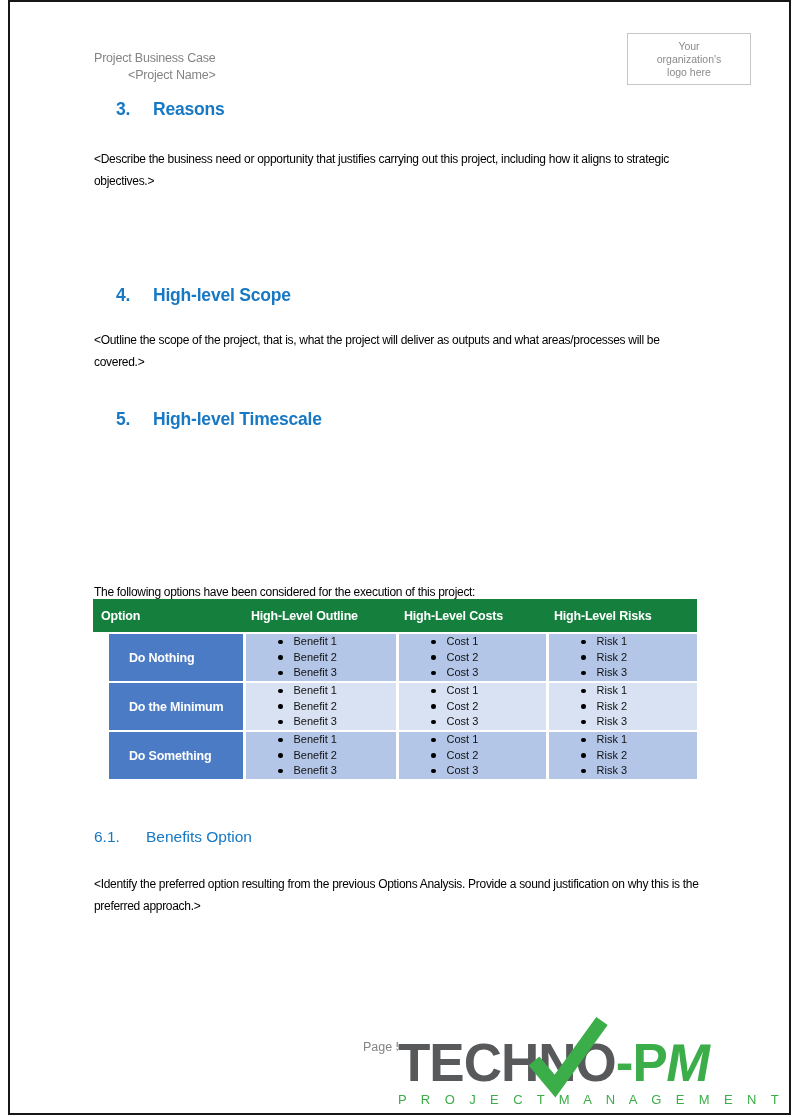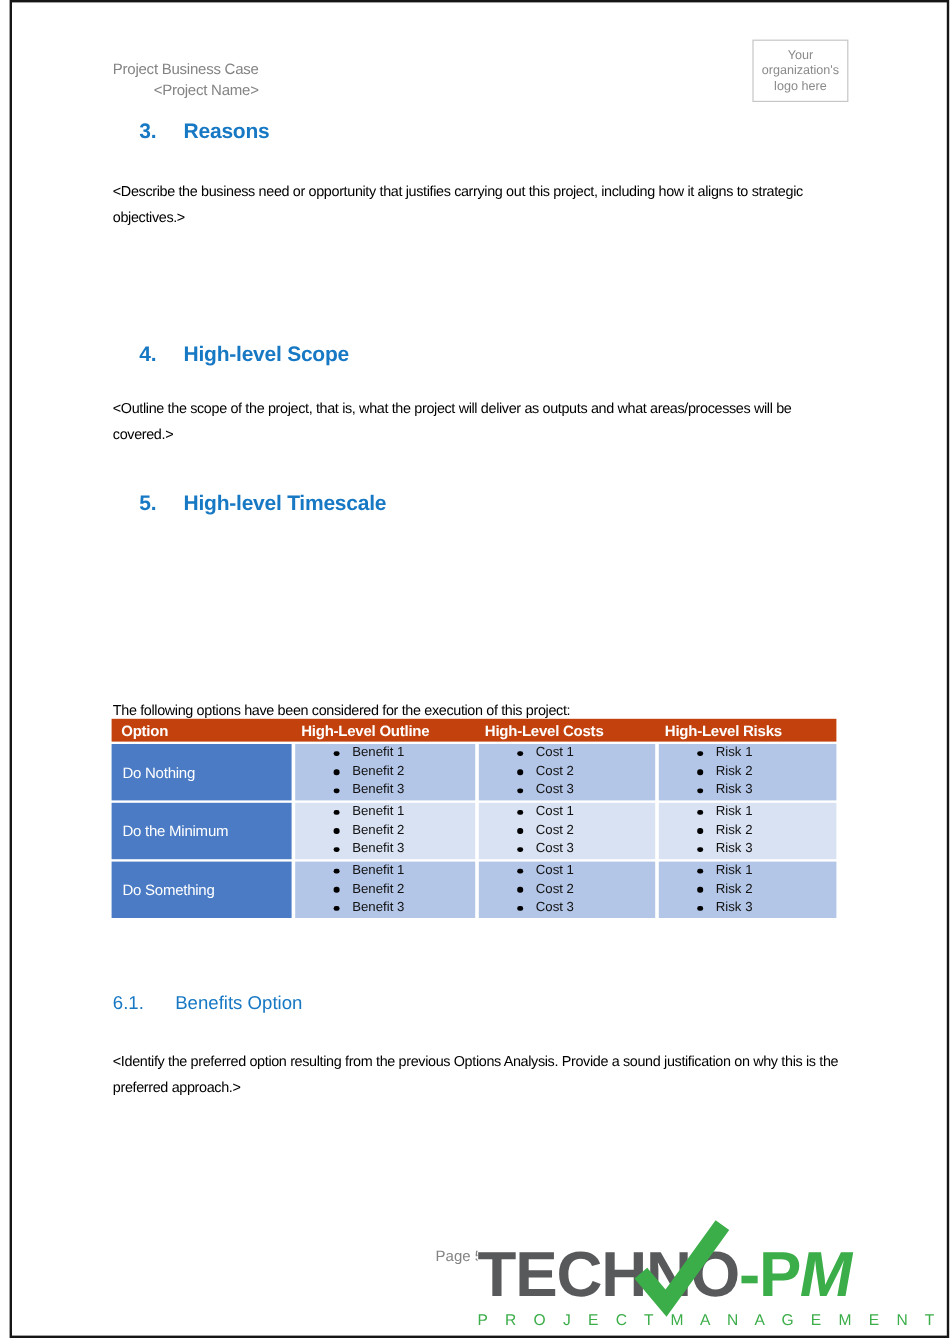--- a/index.html
+++ b/index.html
@@ -9,48 +9,48 @@
     margin:0 auto; overflow:hidden; color:#000;
   }
   .page-frame {
     position:absolute; left:8px; top:0; right:1px; bottom:2px;
     border:2px solid #161616; pointer-events:none; z-index:50;
   }
   
   .doc-header { position:absolute; left:94px; top:50px; color:#848484;
     font-size:12.5px; line-height:17px; letter-spacing:-0.2px;text-align:right; }
   .logo-box {
-    position:absolute; left:627px; top:33px; width:80px; height:52px;
+    position:absolute; left:627px; top:33px; width:124px; height:52px;
     border:1px solid #c6c6c6; color:#8a8a8a; font-size:10.5px; line-height:13px;
     display:flex; flex-direction:column; justify-content:center; text-align:center;
   }
   
   .h1 { position:absolute; left:94px; color:#1778c4; font-size:17.5px;
     font-weight:bold; letter-spacing:-0.2px; white-space:nowrap;margin-left:22px; }
   .h1 .num { display:inline-block; width:37px; }
   .h2 { position:absolute; left:94px; color:#1778c4; font-size:15.5px;
     font-weight:normal; white-space:nowrap; }
   .h2 .num { display:inline-block; width:52px; }
   .para { position:absolute; left:94px; width:608px; font-size:12px;
     line-height:21.5px; letter-spacing:-0.3px; color:#000;margin-top:13px; }
   
   .options-table { position:absolute; left:93px; top:599px; width:604px; }
   .t-header {
     display:grid; grid-template-columns:150px 153px 150px 151px;
-    background:#c2410c; height:19px; align-items:center;
+    background:#15803d; height:33px; align-items:center;
   }
   .t-header .th { color:#fff; font-weight:bold; font-size:12.5px;
     letter-spacing:-0.2px; padding-left:8px; }
   .t-body {
     display:grid; grid-template-columns:150px 150px 147px 148px;
     column-gap:3px; row-gap:2px; background:#fff; margin-top:2px;
   }
   .opt-cell { background:#4a7bc4; height:47px; display:flex; align-items:center;
-    padding-left:9px; color:#fff; font-weight:normal; font-size:12.5px;
-    letter-spacing:-0.2px; }
+    padding-left:20px; color:#fff; font-weight:bold; font-size:12.5px;
+    letter-spacing:-0.2px;margin-left:16px; }
   .list-cell { height:47px; display:flex; flex-direction:column;
     justify-content:center;padding-left:12px; }
   .band-dark { background:#b4c6e7; }
   .band-light { background:#d9e2f2; }
   .blist { list-style:none; }
   .blist li { display:flex; align-items:center; line-height:15.4px;
     font-size:11px; padding-left:20px; color:#111; }
   .dot { width:4.5px; height:4.5px; border-radius:50%; background:#000;
     margin-right:11px; flex:none; }
   

